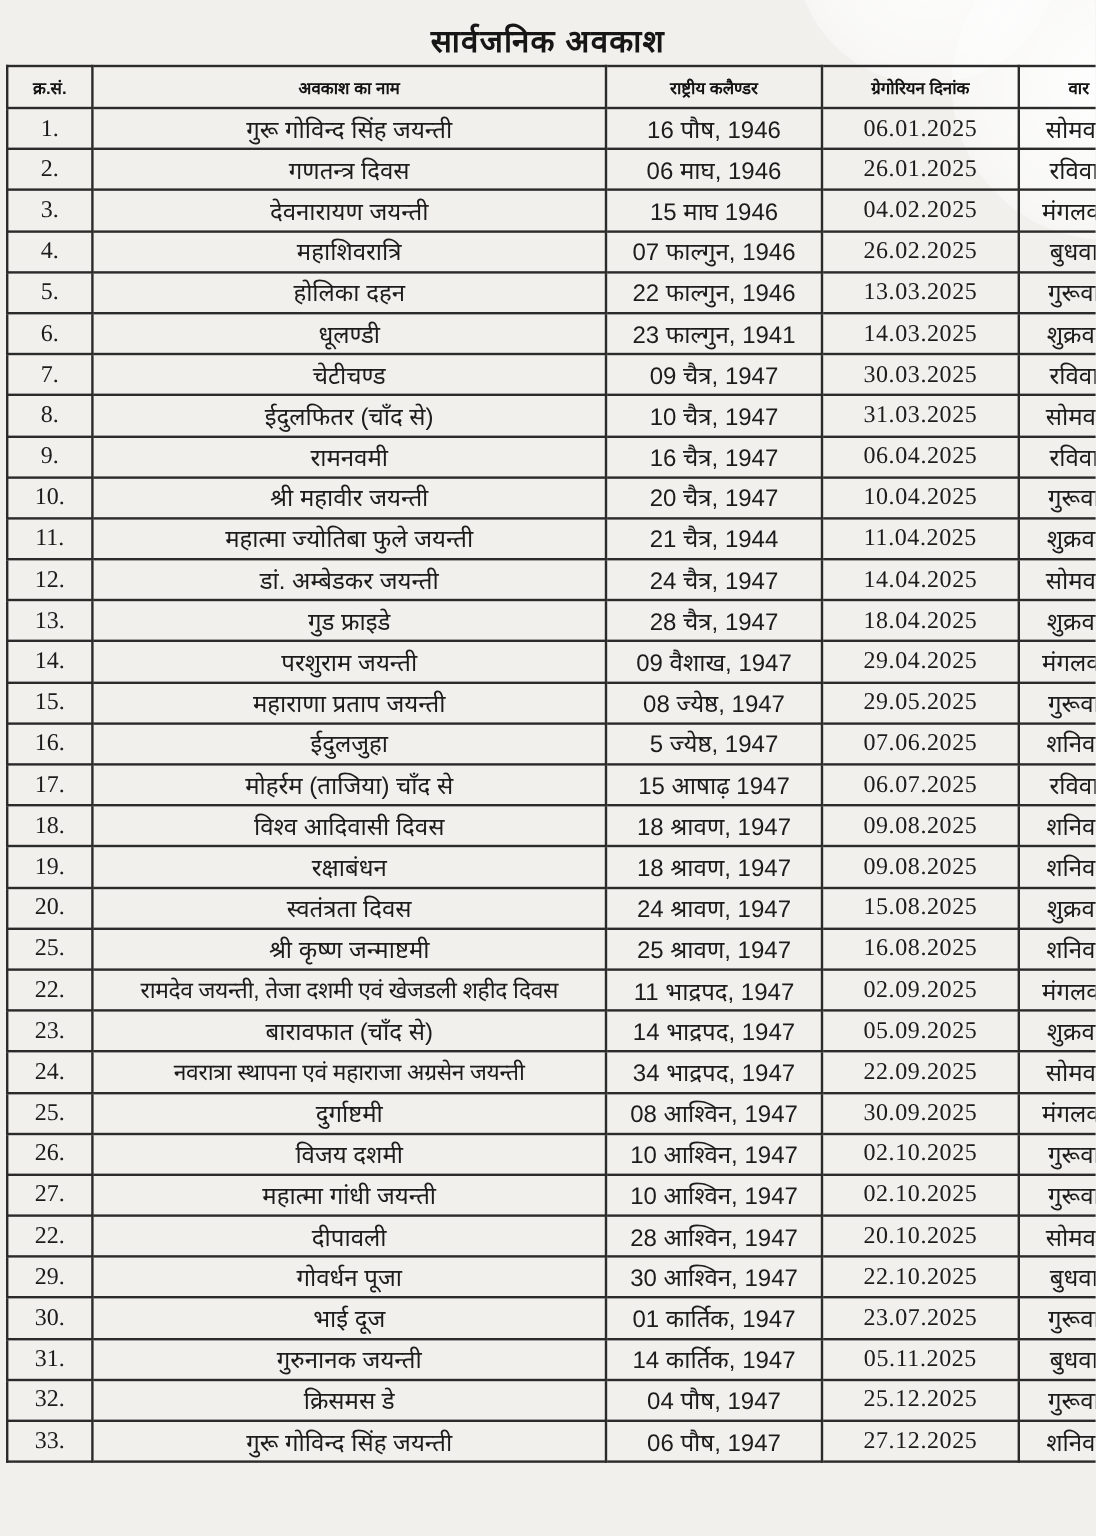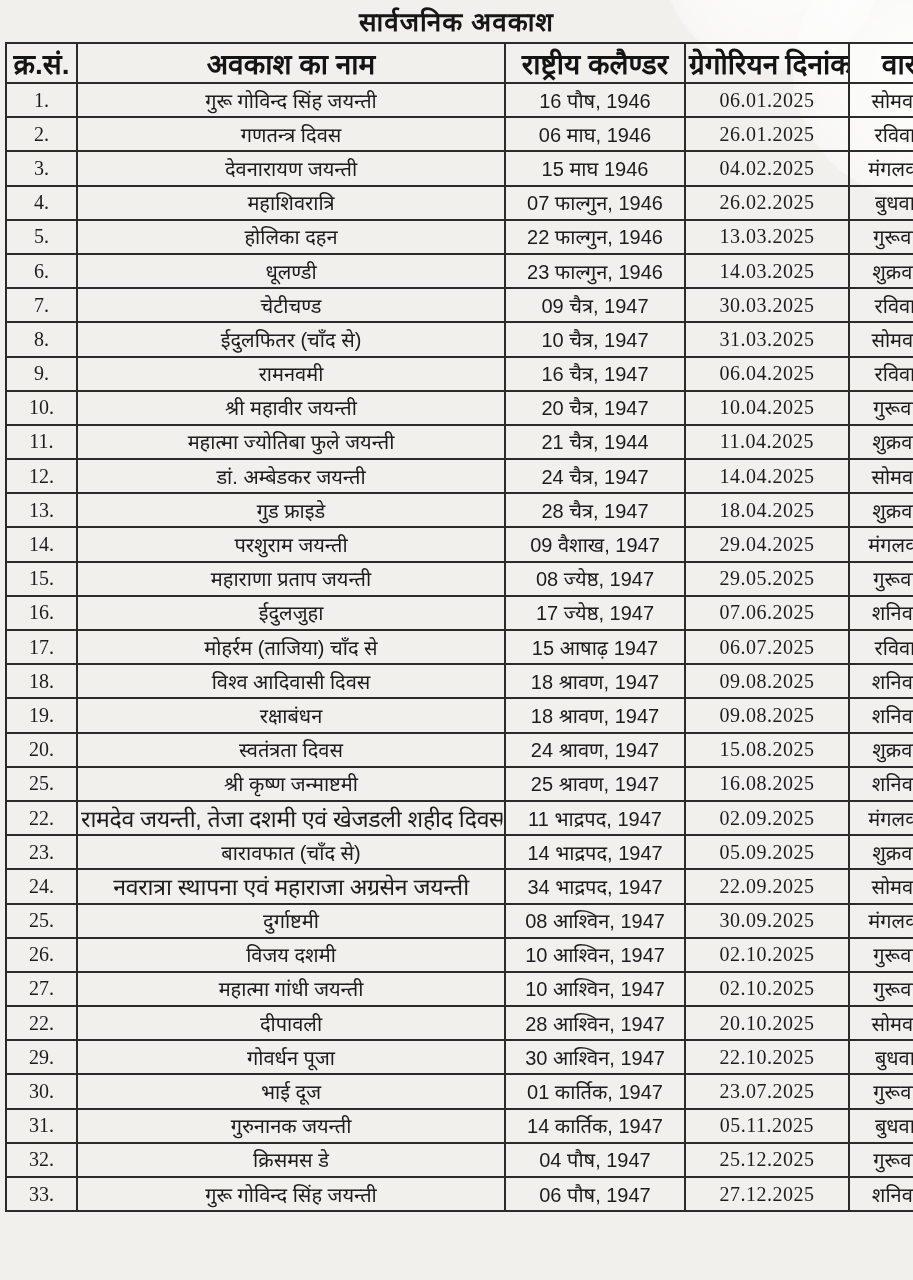--- a/index.html
+++ b/index.html
@@ -20,21 +20,21 @@
     position: absolute;
     border-radius: 50%;
     background: radial-gradient(circle, rgba(255,255,255,0.95) 0%, rgba(255,255,255,0.55) 60%, rgba(255,255,255,0) 100%);
     pointer-events: none;
   }
   .wm-1 { width: 220px; height: 220px; top: -150px; right: 30px; }
   .wm-2 { width: 260px; height: 260px; top: -60px; right: -140px; }
 
   .page-title {
     margin: 0;
-    padding-top: 6px;
+    padding-top: 18px;
     height: 36px;
     text-align: center;
     font-size: 26px;
     font-weight: bold;
     letter-spacing: 1px;
     line-height: 32px;
     color: #161616;
   }
 
   table.holiday-table {
@@ -49,32 +49,32 @@
   .holiday-table td {
     border: 2px solid #2b2b2b;
     text-align: center;
     vertical-align: middle;
     padding: 0 3px;
     overflow: hidden;
     white-space: nowrap;
   }
   .holiday-table thead th {
     height: 33px;
-    font-size: 28px;
+    font-size: 14px;
     font-weight: bold;
     color: #141414;
   }
   .holiday-table tbody td {
     height: 32.2px;
     font-size: 20px;
   }
   .col-sn   { width: 63px; }
   .col-name { width: 420px; }
   .col-cal  { width: 172px; }
-  .col-date { width: 156px; font-family: Liberation Serif, serif; }
+  .col-date { width: 156px; }
   .col-day  { width: 92px; }
 
   td.col-sn {
     font-family: "Liberation Serif", serif;
     font-size: 20px;
   }
   td.col-name {
     font-size: 20px;
     border-radius: 17px;
   }
@@ -85,21 +85,21 @@
   td.col-date {
     font-family: Liberation Serif, serif;
     font-size: 21px;
     letter-spacing: 0.5px;
   }
   td.col-day {
     font-size: 20px;
   }
   
   td.col-name.long {
-    font-size: 23px;
+    font-size: 19px;
     letter-spacing: -0.3px;
   }
 </style>
 </head>
 <body>
 
 <div class="watermark wm-1"></div>
 <div class="watermark wm-2"></div>
 
 <h1 class="page-title">सार्वजनिक अवकाश</h1>
@@ -146,21 +146,21 @@
       <tr>
         <td class="col-sn">5.</td>
         <td class="col-name">होलिका दहन</td>
         <td class="col-cal">22 फाल्गुन, 1946</td>
         <td class="col-date">13.03.2025</td>
         <td class="col-day">गुरूवार</td>
       </tr>
       <tr>
         <td class="col-sn">6.</td>
         <td class="col-name">धूलण्डी</td>
-        <td class="col-cal">23 फाल्गुन, 1946</td>
+        <td class="col-cal">23 फाल्गुन, 1941</td>
         <td class="col-date">14.03.2025</td>
         <td class="col-day">शुक्रवार</td>
       </tr>
       <tr>
         <td class="col-sn">7.</td>
         <td class="col-name">चेटीचण्ड</td>
         <td class="col-cal">09 चैत्र, 1947</td>
         <td class="col-date">30.03.2025</td>
         <td class="col-day">रविवार</td>
       </tr>
@@ -216,21 +216,21 @@
       <tr>
         <td class="col-sn">15.</td>
         <td class="col-name">महाराणा प्रताप जयन्ती</td>
         <td class="col-cal">08 ज्येष्ठ, 1947</td>
         <td class="col-date">29.05.2025</td>
         <td class="col-day">गुरूवार</td>
       </tr>
       <tr>
         <td class="col-sn">16.</td>
         <td class="col-name">ईदुलजुहा</td>
-        <td class="col-cal">17 ज्येष्ठ, 1947</td>
+        <td class="col-cal">5 ज्येष्ठ, 1947</td>
         <td class="col-date">07.06.2025</td>
         <td class="col-day">शनिवार</td>
       </tr>
       <tr>
         <td class="col-sn">17.</td>
         <td class="col-name">मोहर्रम (ताजिया) चाँद से</td>
         <td class="col-cal">15 आषाढ़ 1947</td>
         <td class="col-date">06.07.2025</td>
         <td class="col-day">रविवार</td>
       </tr>

